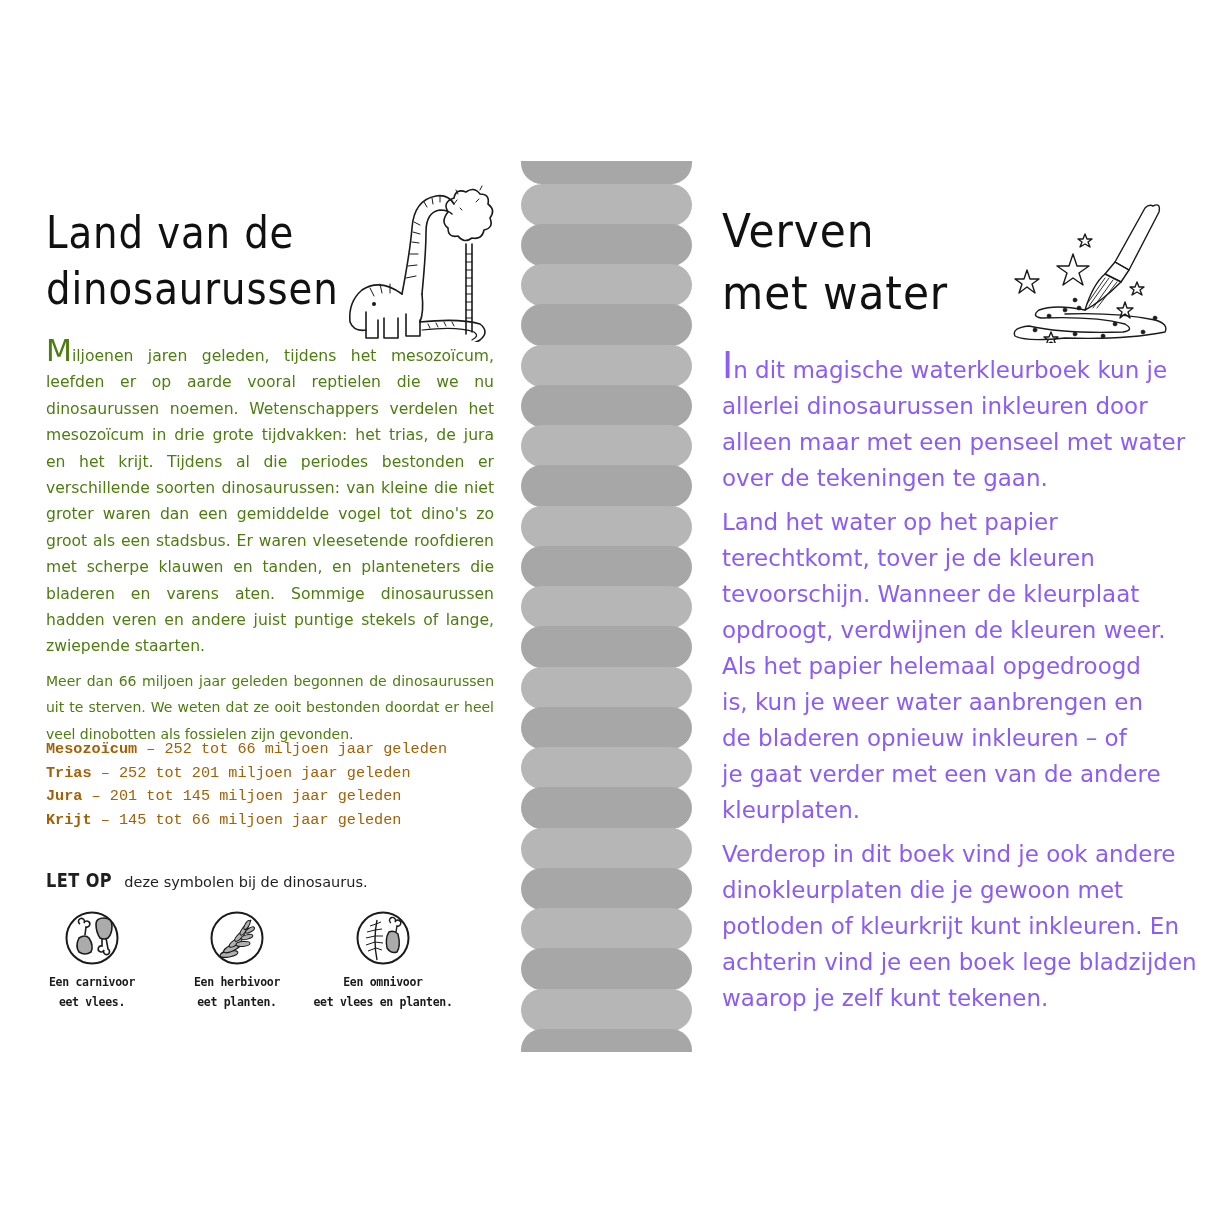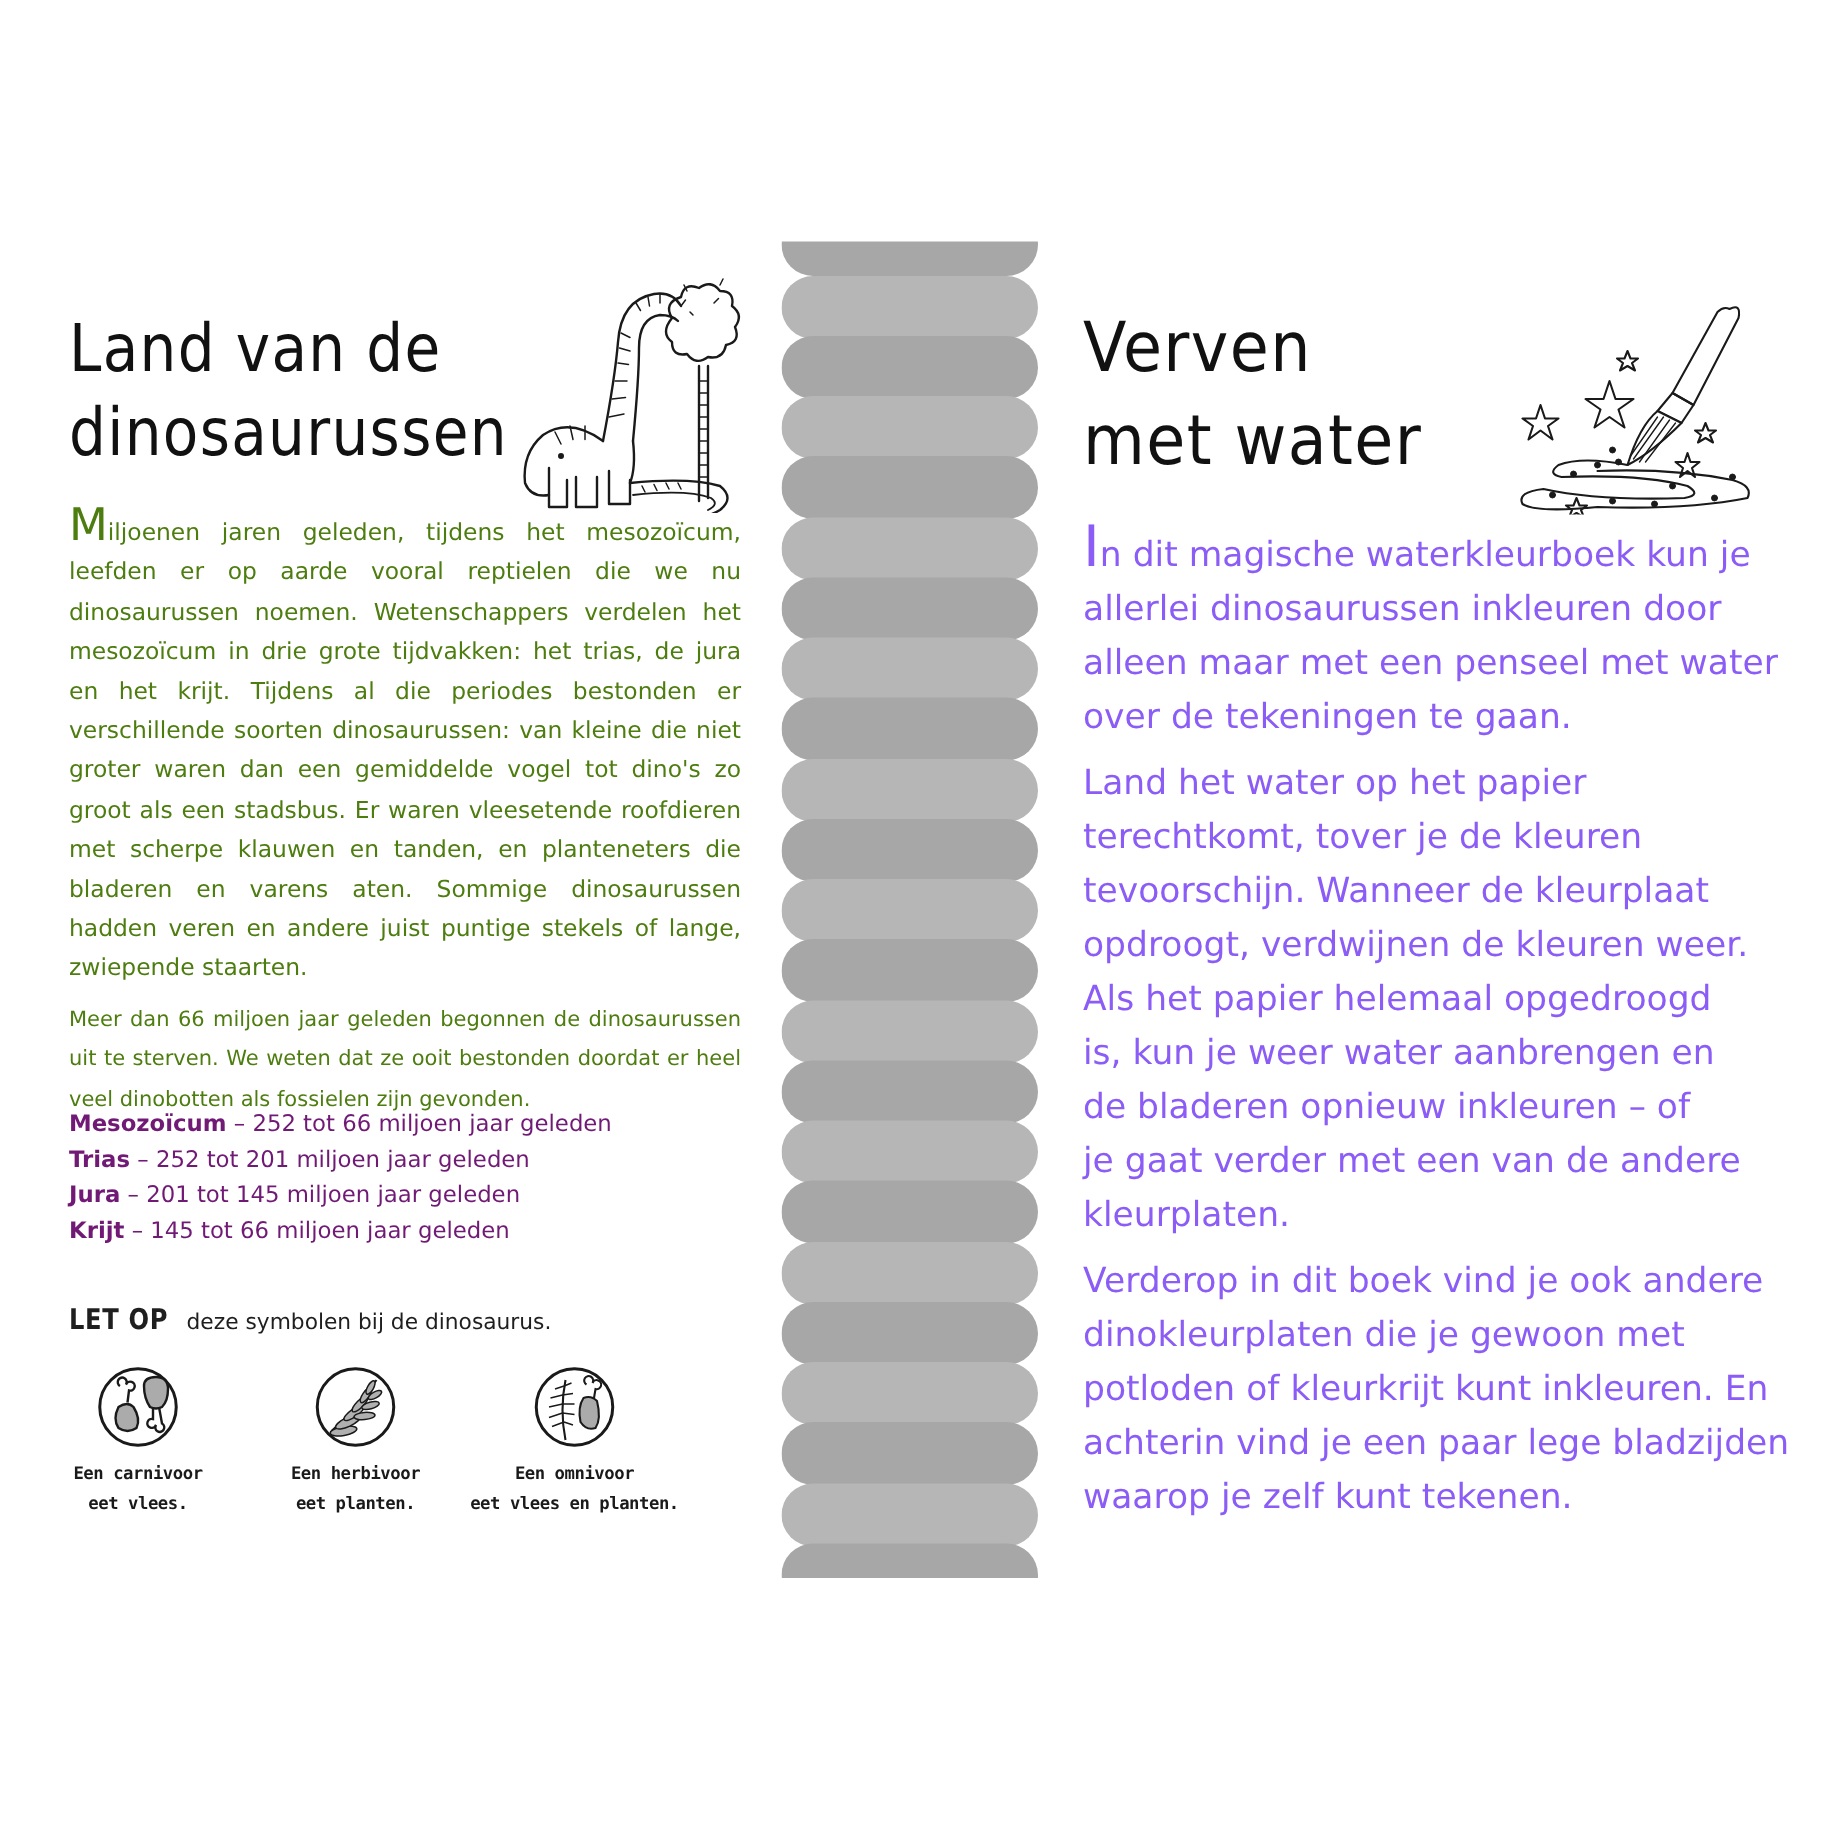--- a/index.html
+++ b/index.html
@@ -14,21 +14,21 @@
   .left-heading { left: 46px; top: 205px; font-size: 44px; line-height: 56px; transform: scaleX(0.88); transform-origin: left top; }
   .right-heading { left: 722px; top: 200px; font-size: 46px; line-height: 62px; transform: scaleX(0.92); transform-origin: left top; }
 
   
   .left-body { position: absolute; left: 46px; top: 341px; width: 448px; font-size: 15.6px; line-height: 26.4px; color: #4d7c0f; }
   .left-body p { margin: 0; text-align: justify; text-align-last: left; }
   .left-body p.intro { margin-bottom: 8px; }
   .left-body p.second { font-size: 14px; }
   .dropcap { font-size: 30px; line-height: 20px; font-weight: normal; }
 
-  .periods { position: absolute; left: 46px; top: 738px; font-size: 15.2px; line-height: 23.5px; color: #701a75; }
+  .periods { position: absolute; left: 46px; top: 738px; font-size: 15.2px; line-height: 23.5px; color: #a16207; font-family: Liberation Mono, monospace; }
   .period-row { white-space: nowrap; }
   .period-row b { font-weight: bold; }
 
   .letop { position: absolute; left: 46px; top: 869px; font-size: 14.5px; color: #1f1f1f; white-space: nowrap; }
   .letop .strong { font-weight: bold; font-size: 19px; letter-spacing: 0.5px; transform: scaleX(0.85); display: inline-block; transform-origin: left center; margin-right: -4px; }
 
   .diet-item { position: absolute; width: 140px; text-align: center; }
   .diet-item svg { display: block; margin: 0 auto; }
   .diet-caption { font-family: "DejaVu Sans Mono", monospace; font-size: 11.5px; line-height: 20px; color: #1a1a1a; margin-top: 6px; font-weight: bold; letter-spacing: -0.3px; }
 
@@ -245,18 +245,18 @@
         <span class="line">Als het papier helemaal opgedroogd</span>
         <span class="line">is, kun je weer water aanbrengen en</span>
         <span class="line">de bladeren opnieuw inkleuren – of</span>
         <span class="line">je gaat verder met een van de andere</span>
         <span class="line">kleurplaten.</span>
       </p>
       <p>
         <span class="line">Verderop in dit boek vind je ook andere</span>
         <span class="line">dinokleurplaten die je gewoon met</span>
         <span class="line">potloden of kleurkrijt kunt inkleuren. En</span>
-        <span class="line">achterin vind je een paar lege bladzijden</span>
+        <span class="line">achterin vind je een boek lege bladzijden</span>
         <span class="line">waarop je zelf kunt tekenen.</span>
       </p>
     </div>
   </section>
 </div>
 
 </body></html>

